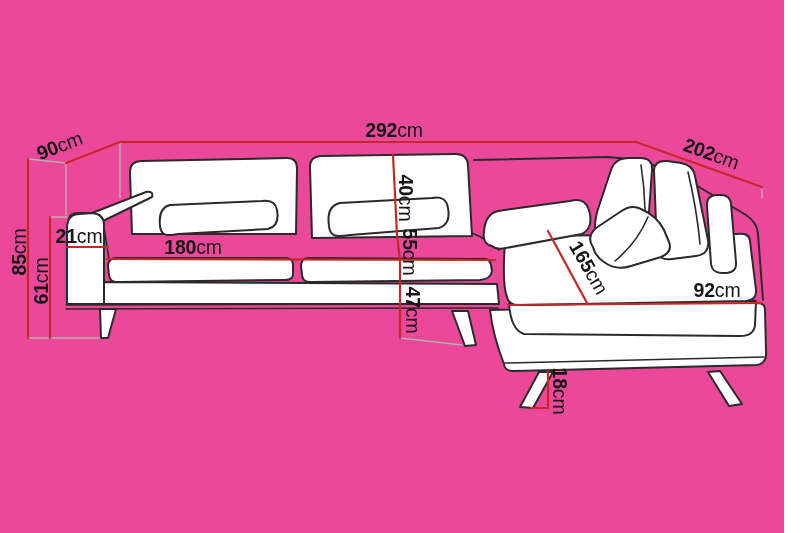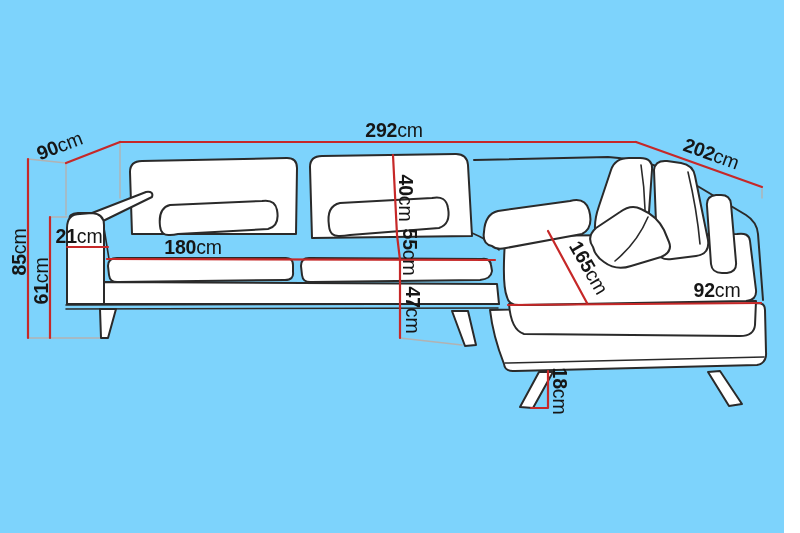--- a/index.html
+++ b/index.html
@@ -8,21 +8,21 @@
     background: #ffffff;
     width: 800px;
     height: 533px;
     overflow: hidden;
     font-family: "Liberation Sans", sans-serif;
   }
   .stage {
     position: relative;
     width: 784px;
     height: 533px;
-    background: #7dd3fc;
+    background: #ec4899;
   }
   svg { display: block; }
 
   
   .outline {
     fill: none;
     stroke: #2a2a2a;
     stroke-width: 2;
     stroke-linecap: round;
     stroke-linejoin: round;

